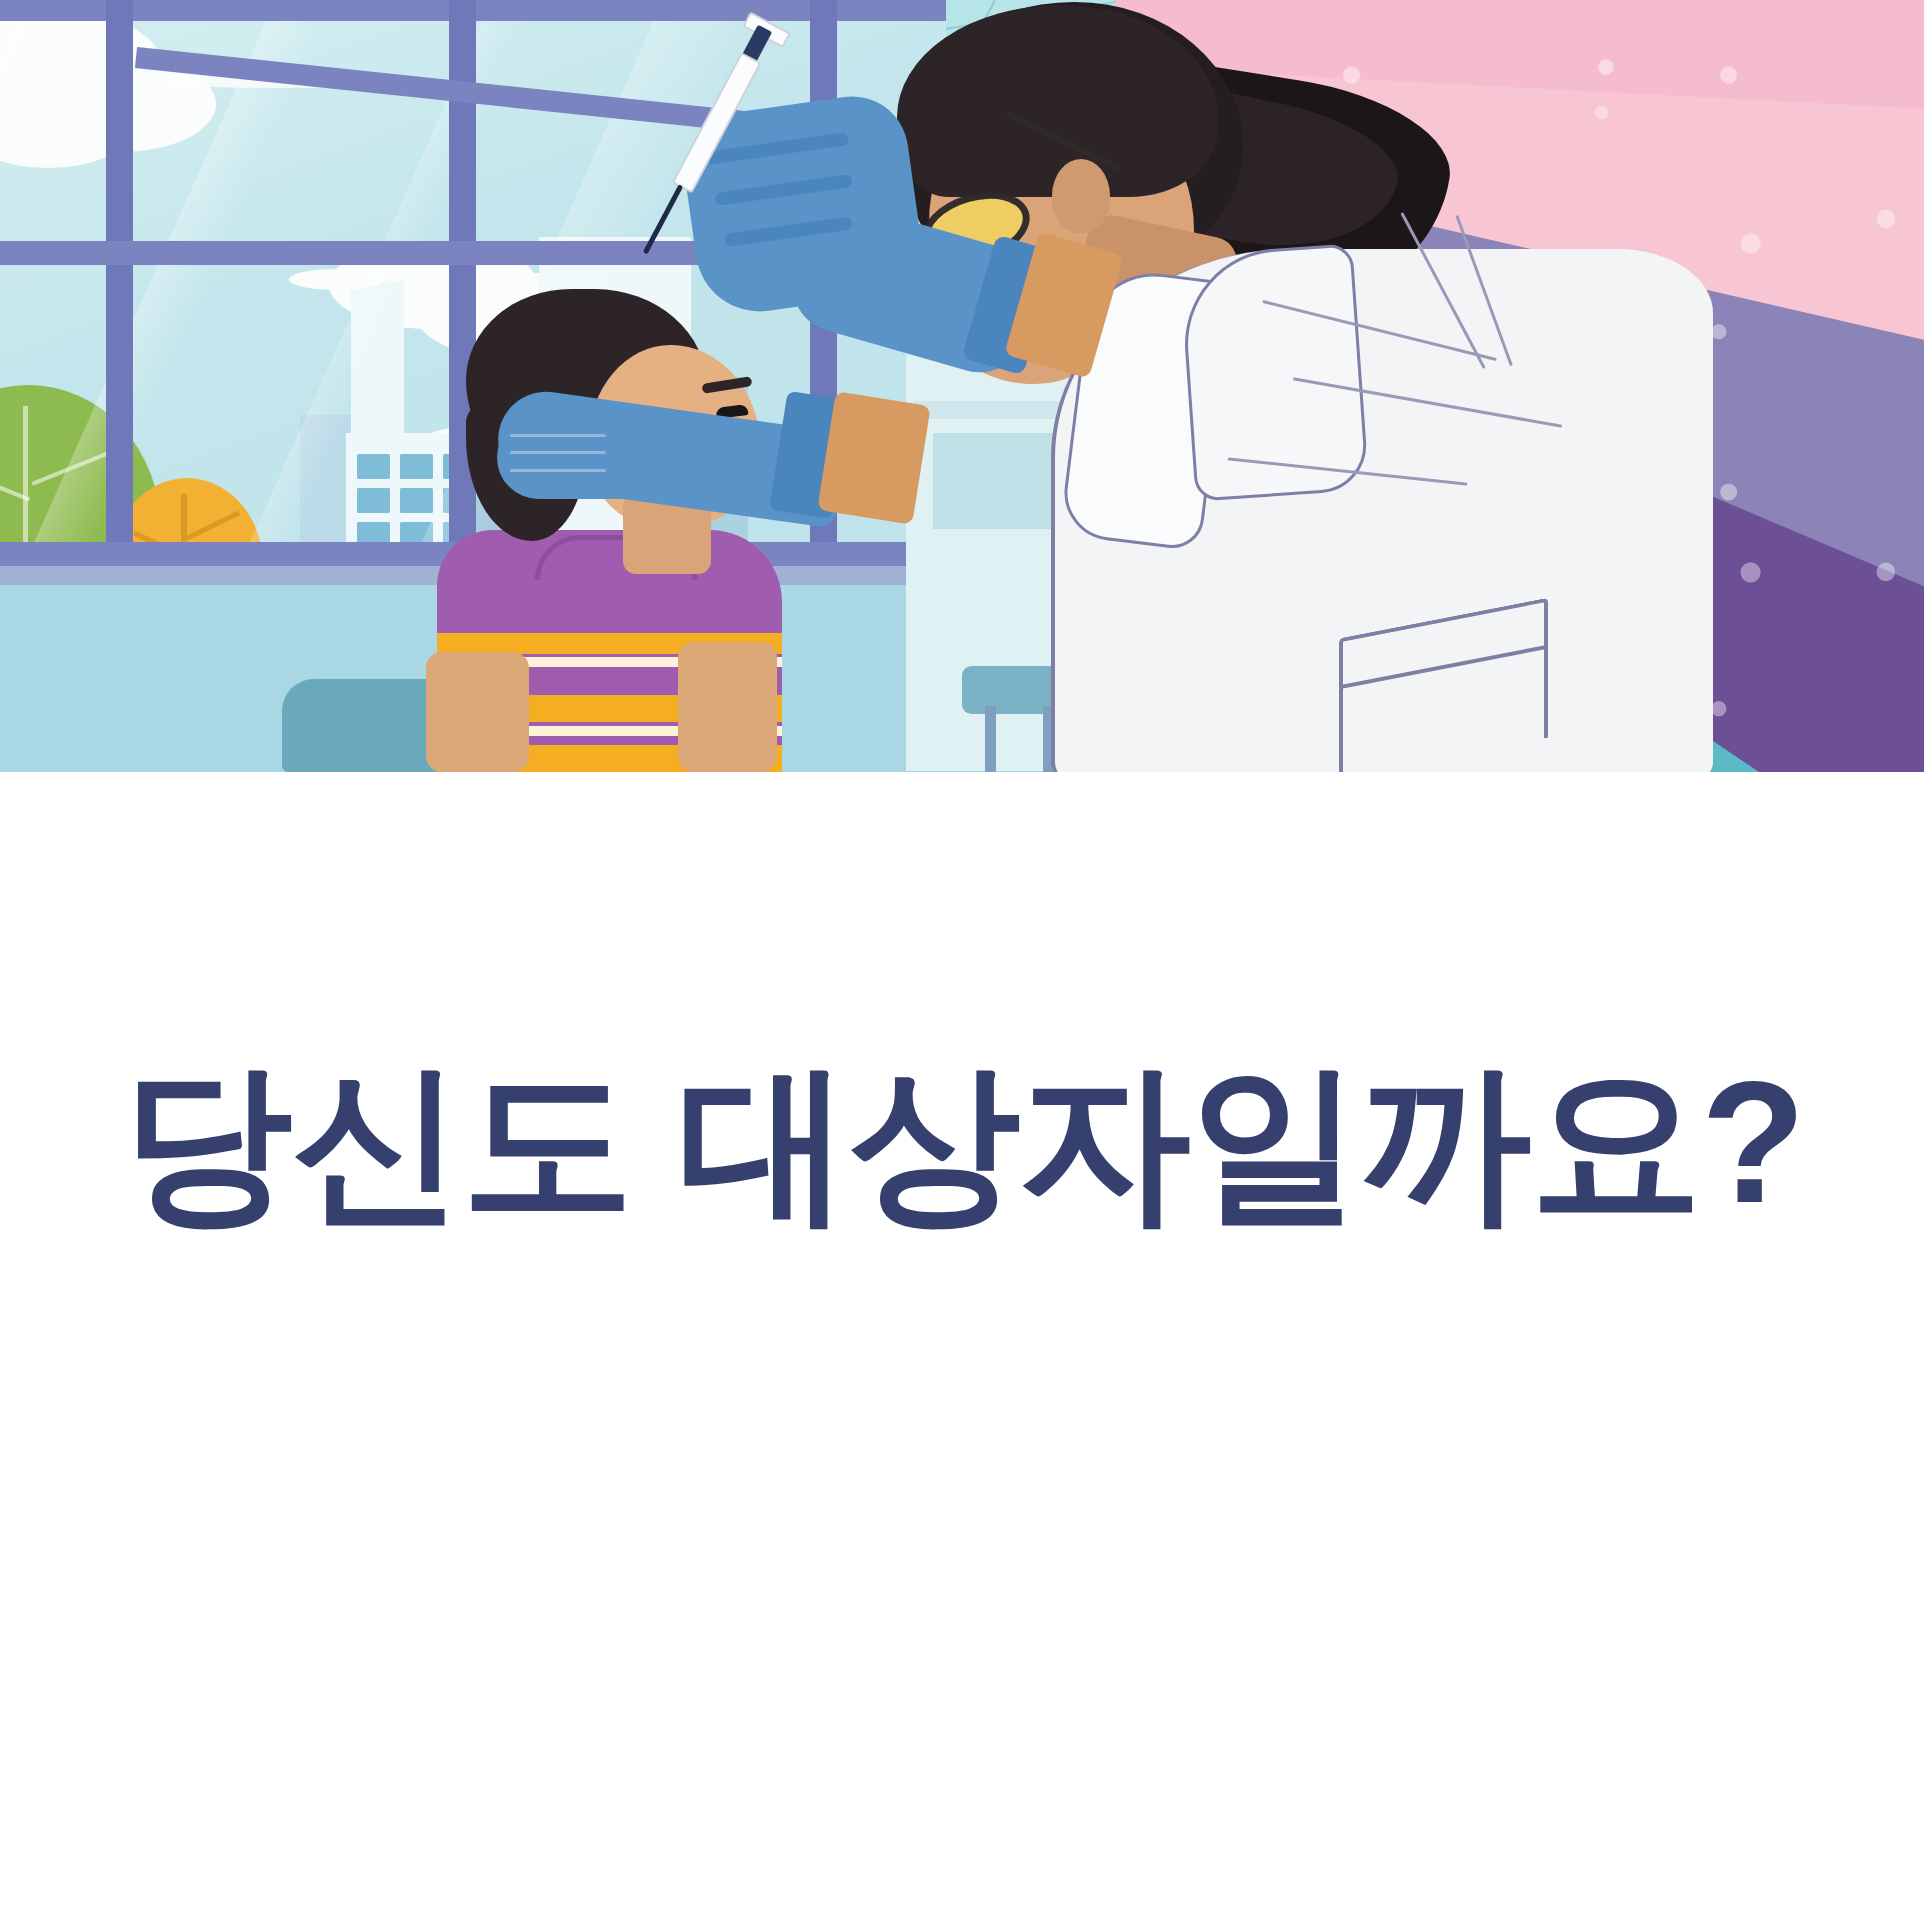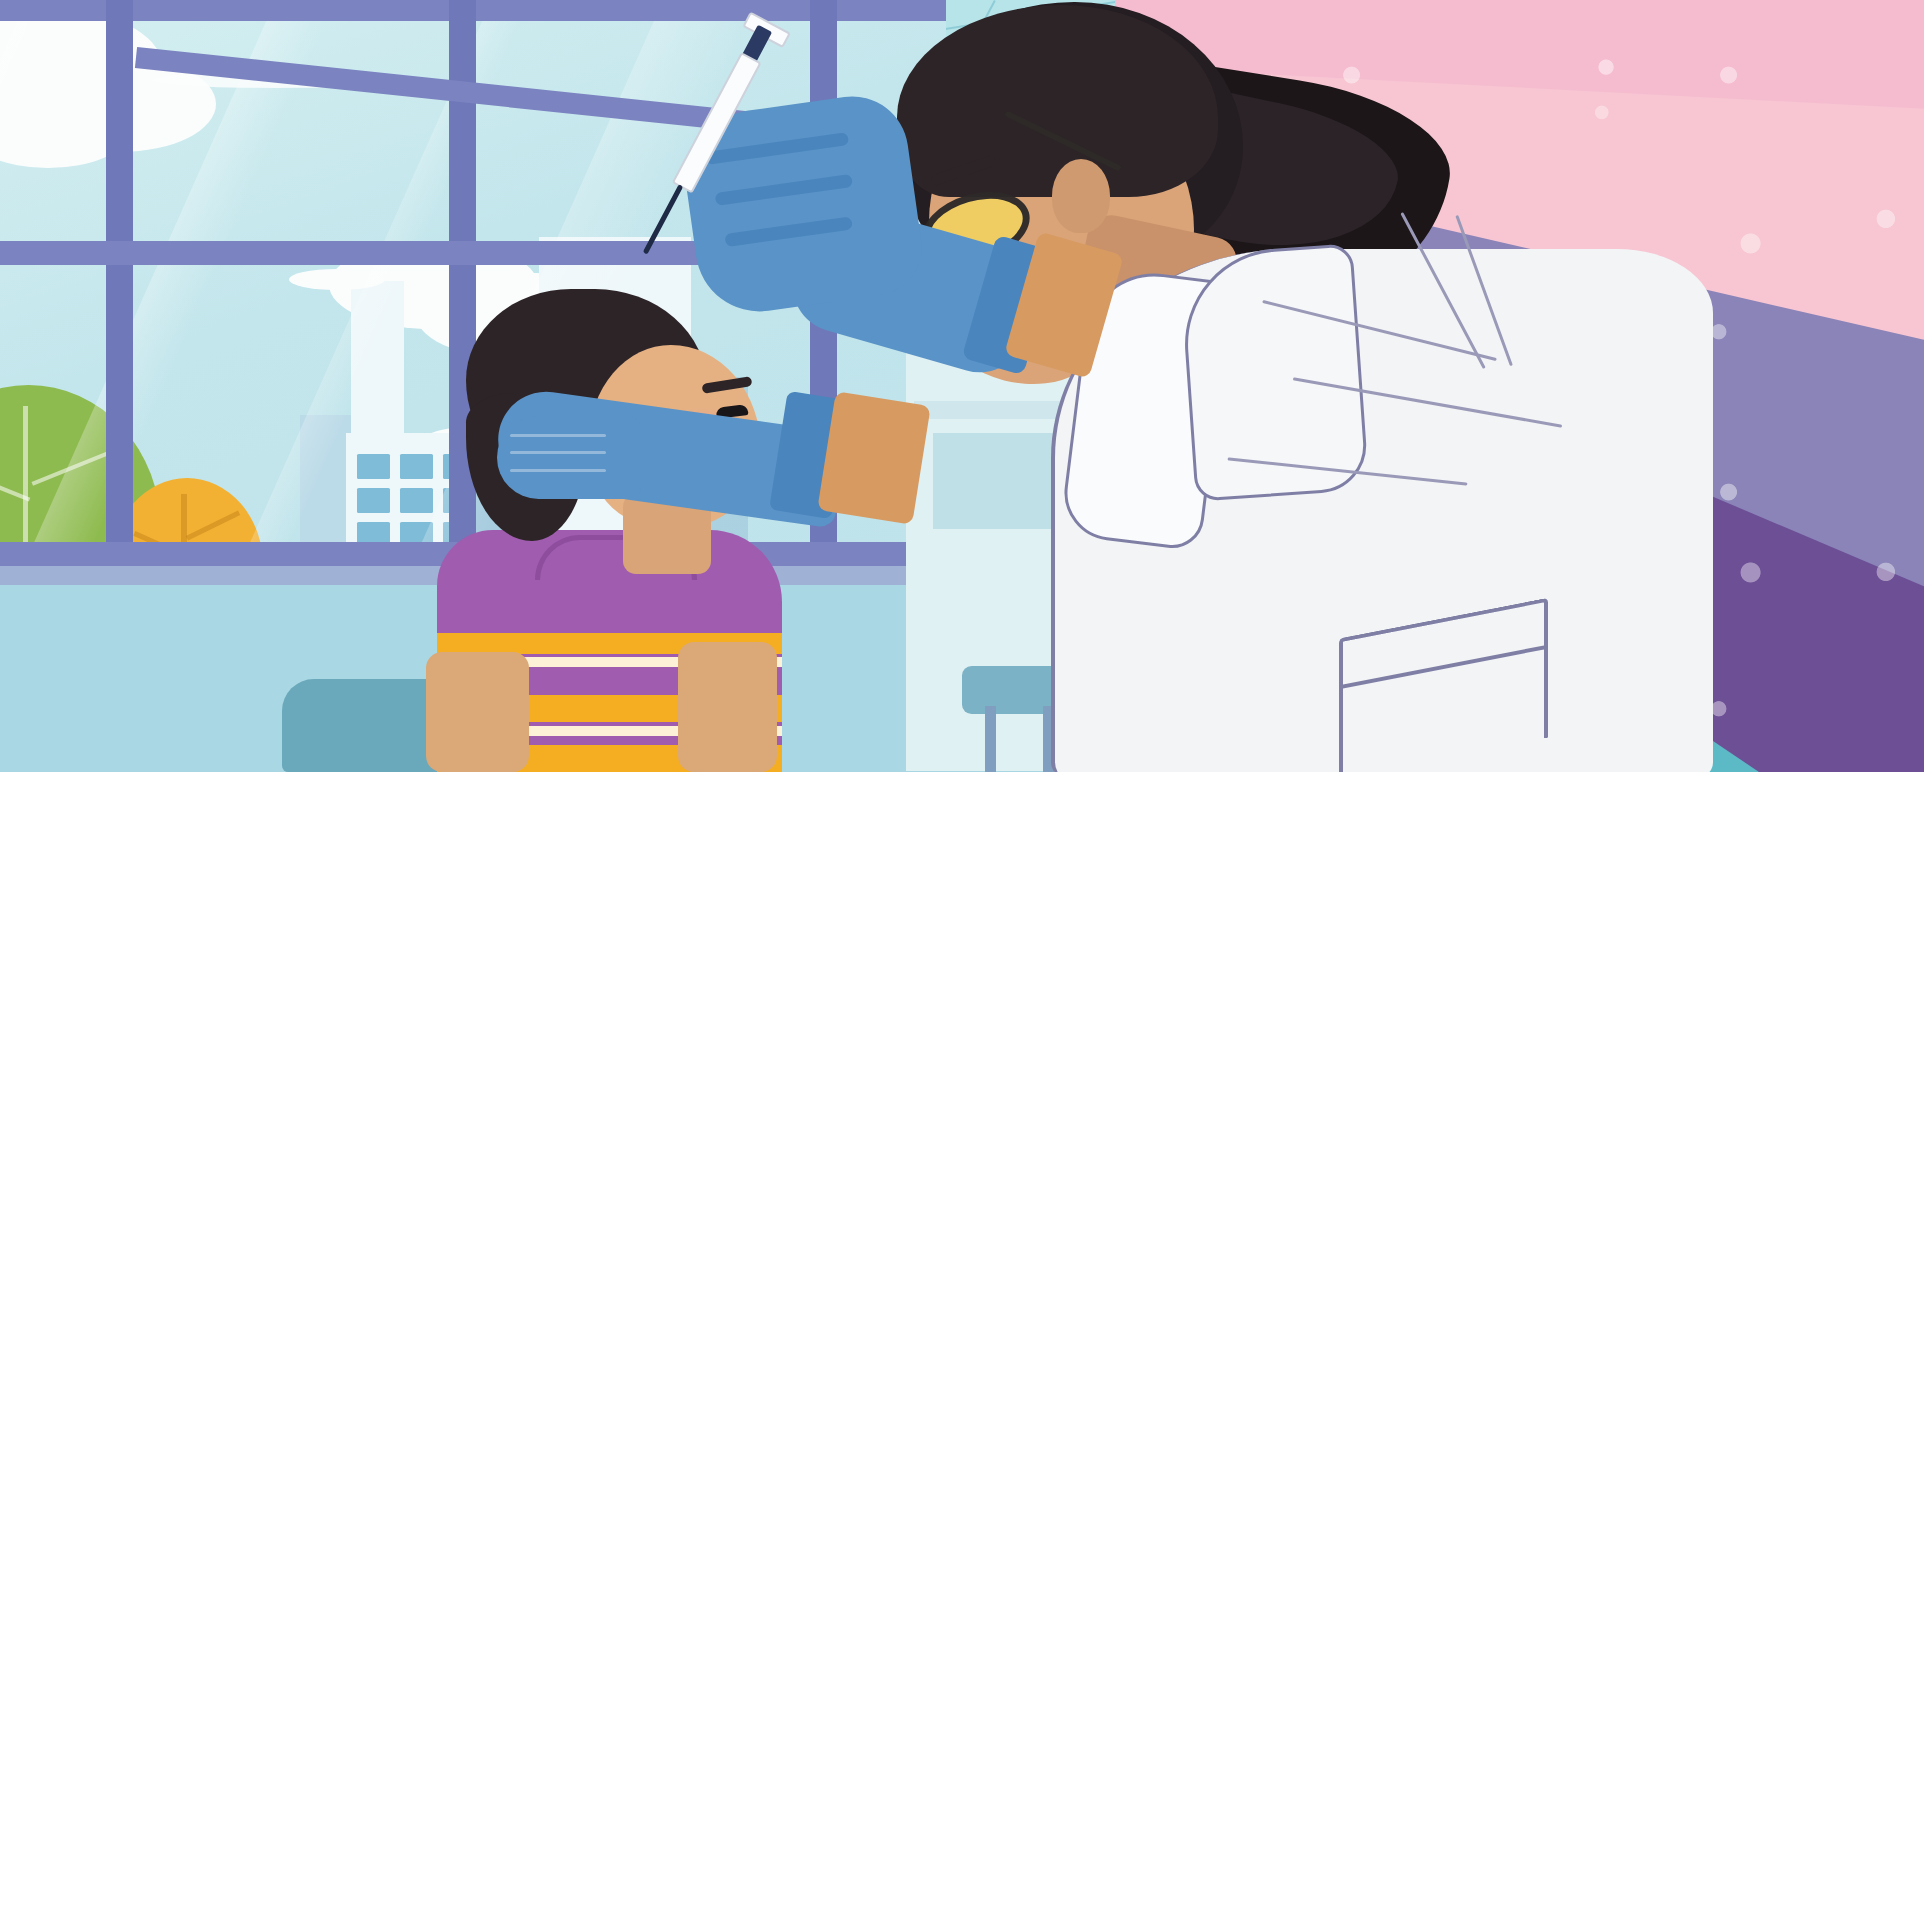--- a/index.html
+++ b/index.html
@@ -318,16 +318,17 @@
       <div class="syringe">
         <div class="s-flange"></div>
         <div class="s-plunger"></div>
         <div class="s-barrel"></div>
         <div class="s-needle"></div>
       </div>
     </div>
   </div>
 
   <div class="titlewrap">
+    <div class="title-line">당신도 대상자일까요?</div>
   </div>
 
 </div>
 
 
 </body></html>

